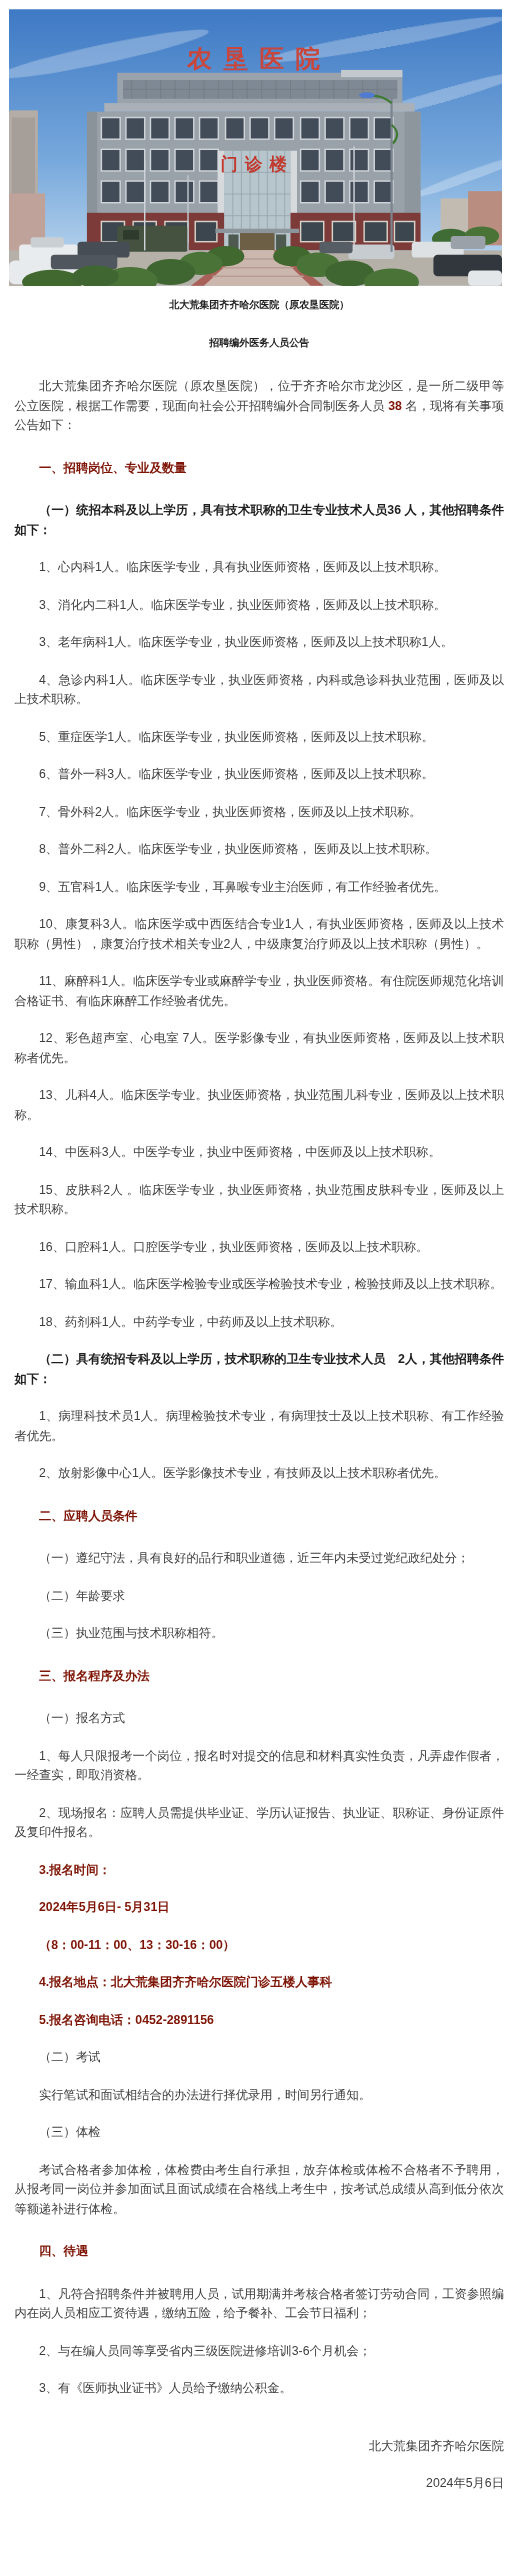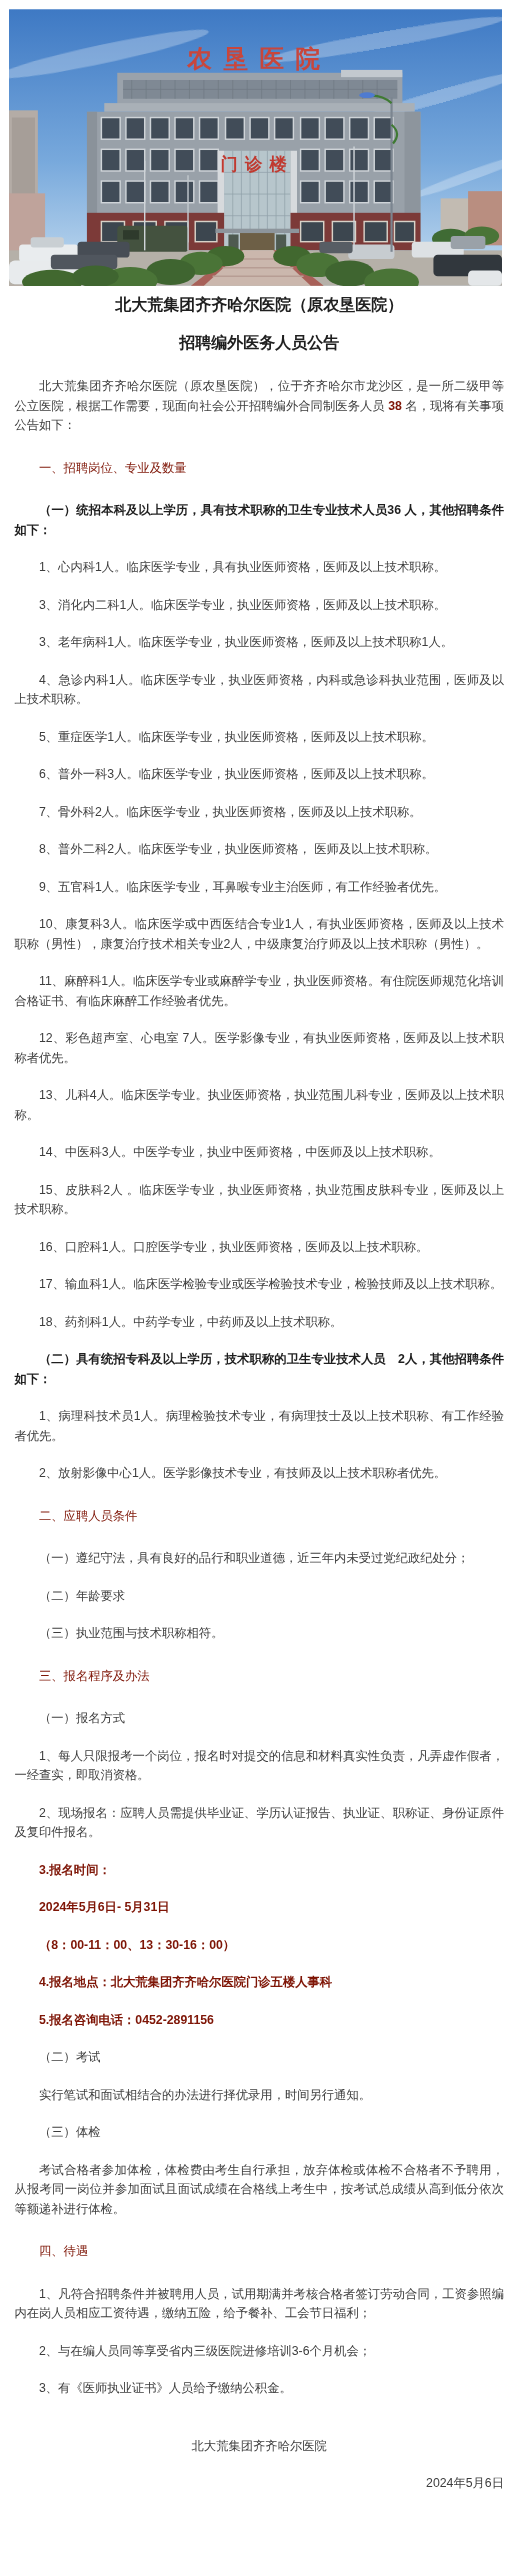--- a/index.html
+++ b/index.html
@@ -9,30 +9,30 @@
     color:#3d3d3d;
   }
   .photo-wrap{padding:9.4px 9.4px 0 9.4px;border-radius:10px;}
   .photo-wrap svg{display:block;}
   .article{
     padding:0 8px 0 14.4px;
     font-size:12.3px;line-height:19.5px;text-align:justify;
   }
   .article p{margin:18px 0;text-indent:2em;}
   p.doc-title,p.doc-subtitle{
-    text-align:center;text-indent:0;font-weight:bold;font-size:16px;
+    text-align:center;text-indent:0;font-weight:bold;font-size:10px;
     color:#1f1f1f;margin:8.7px 0 18px 0;line-height:20px;
   }
   p.doc-subtitle{margin-top:10px;}
   p.intro{margin-top:24px;}
   .maroon{color:#7e1506;font-weight:bold;}
-  p.section-heading{color:#7e1506;font-weight:normal;margin:23px 0;}
+  p.section-heading{color:#7e1506;font-weight:bold;margin:23px 0;}
   p.group-heading{font-weight:bold;color:#1f1f1f;}
   p.red-line{color:#7e1506;font-weight:bold;}
-  p.sig{ text-align:center;text-indent:0;margin-top:38px;}
+  p.sig{ text-align:right;text-indent:0;margin-top:38px;}
   p.sig-date{text-align:right;text-indent:0;}
 </style>
 </head>
 <body>
 
 <div class="photo-wrap">
 <svg viewBox="0 0 683 383" width="493" height="277">
   <defs>
     <linearGradient id="sky" x1="0" y1="0" x2="0" y2="1">
       <stop offset="0" stop-color="#3e79c4"></stop>

